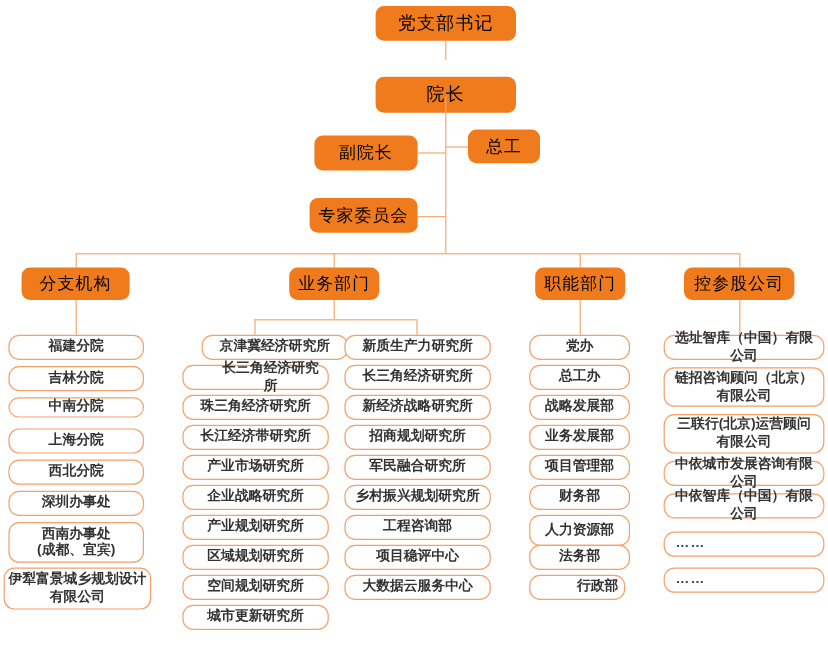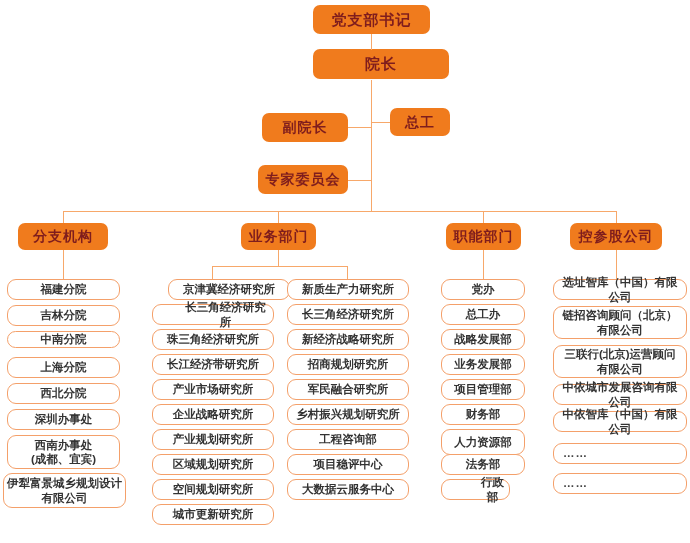--- a/index.html
+++ b/index.html
@@ -23,27 +23,27 @@
     background: #F7A86A;
   }
   .vline { width: 1px; }
   .hline { height: 1px; }
 
   
   .node {
     position: absolute;
     box-sizing: border-box;
     background: #F07B1D;
-    color: #7f1d1d;
+    color: #000000;
     border-radius: 7px;
     display: flex;
     align-items: center;
     justify-content: center;
     text-align: center;
-    font-weight: bold;
+    font-weight: normal;
     letter-spacing: 1px;
     line-height: 1.15;
   }
   .node.top      { font-size: 15px; }
   .node.cat      { font-size: 14px; }
 
   
   .leaf {
     position: absolute;
     box-sizing: border-box;
@@ -68,21 +68,21 @@
     color: #444;
   }
 </style>
 </head>
 <body>
 
 <div id="chart">
 
   <div class="node top" style="left:313px; top:5px; width:117px; height:29px;">党支部书记</div>
 
-  <div class="node top" style="left:313px; top:49px; width:136px; height:30px;">院长</div>
+  <div class="node top" style="left:313px; top:64px; width:117px; height:30px;">院长</div>
 
   <div class="node cat" style="left:262px; top:113px; width:86px; height:29px;">副院长</div>
 
   <div class="node cat" style="left:390px; top:108px; width:60px; height:28px;">总工</div>
 
   <div class="node cat" style="left:258px; top:165px; width:90px; height:29px;">专家委员会</div>
 
   <div class="line vline" style="left:371px; top:34px; height:16px;"></div>
 
   <div class="line vline" style="left:371px; top:80px; height:131px;"></div>
@@ -152,21 +152,21 @@
   <div class="leaf" style="left:287px; top:479px; width:122px; height:21px;">大数据云服务中心</div>
 
   <div class="leaf" style="left:441px; top:279px; width:84px; height:21px;">党办</div>
   <div class="leaf" style="left:441px; top:304px; width:84px; height:21px;">总工办</div>
   <div class="leaf" style="left:441px; top:329px; width:84px; height:21px;">战略发展部</div>
   <div class="leaf" style="left:441px; top:354px; width:84px; height:21px;">业务发展部</div>
   <div class="leaf" style="left:441px; top:379px; width:84px; height:21px;">项目管理部</div>
   <div class="leaf" style="left:441px; top:404px; width:84px; height:21px;">财务部</div>
   <div class="leaf" style="left:441px; top:429px; width:84px; height:26px;">人力资源部</div>
   <div class="leaf" style="left:441px; top:454px; width:84px; height:21px;">法务部</div>
-  <div class="leaf" style="left:441px; top:479px; width:69px; height:21px;padding-left:37px;">行政部</div>
+  <div class="leaf" style="left:441px; top:479px; width:80px; height:21px;padding-left:37px;">行政部</div>
 
   <div class="leaf" style="left:553px; top:279px; width:134px; height:21px;">选址智库（中国）有限公司</div>
   <div class="leaf twoline" style="left:553px; top:306px; width:134px; height:33px; white-space:pre-line;">链招咨询顾问（北京）
 有限公司</div>
   <div class="leaf twoline" style="left:553px; top:345px; width:134px; height:33px; white-space:pre-line;">三联行(北京)运营顾问
 有限公司</div>
   <div class="leaf" style="left:553px; top:384px; width:134px; height:21px;">中依城市发展咨询有限公司</div>
   <div class="leaf" style="left:553px; top:411px; width:134px; height:21px;">中依智库（中国）有限公司</div>
   <div class="leaf dots" style="left:553px; top:443px; width:134px; height:21px;">……</div>
   <div class="leaf dots" style="left:553px; top:473px; width:134px; height:21px;">……</div>

